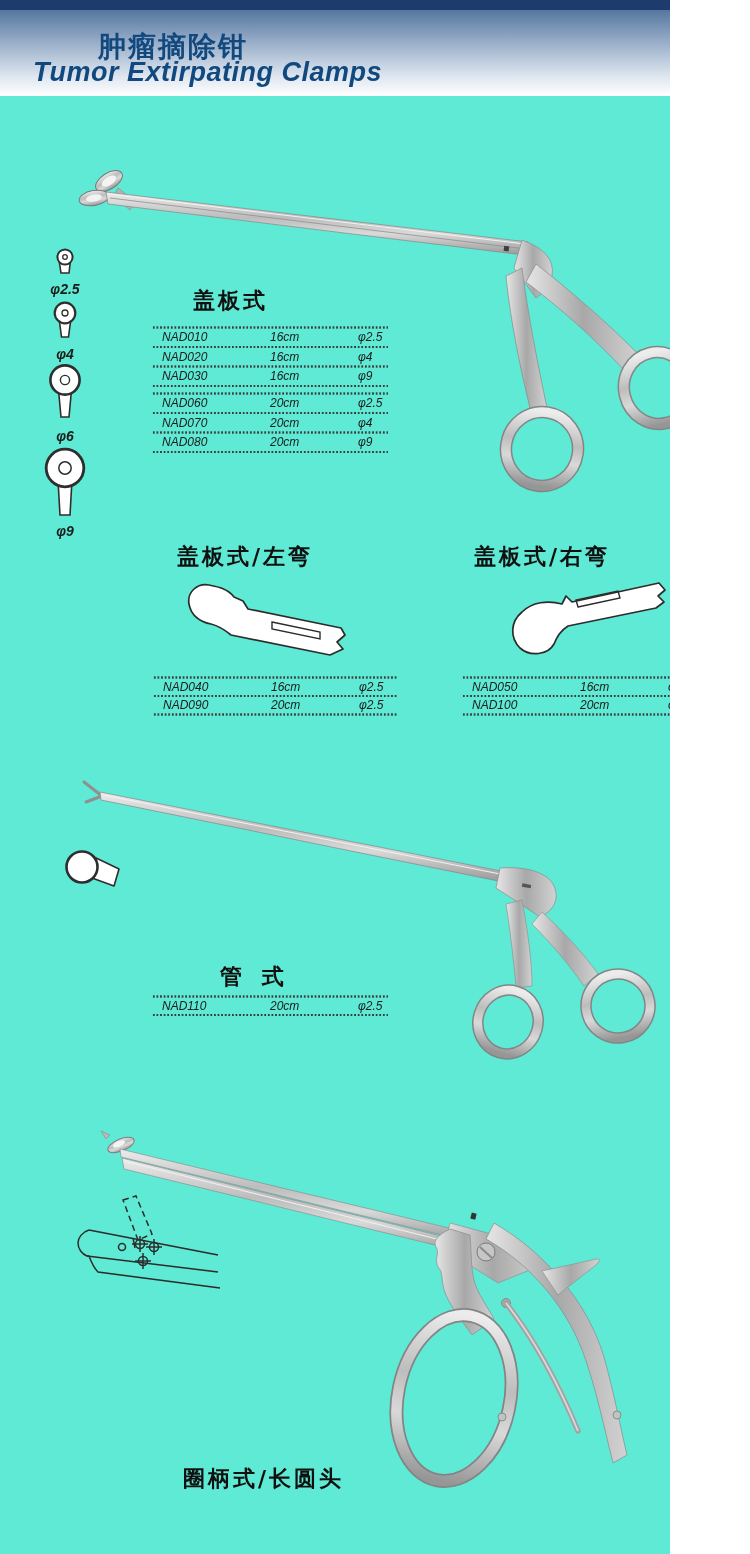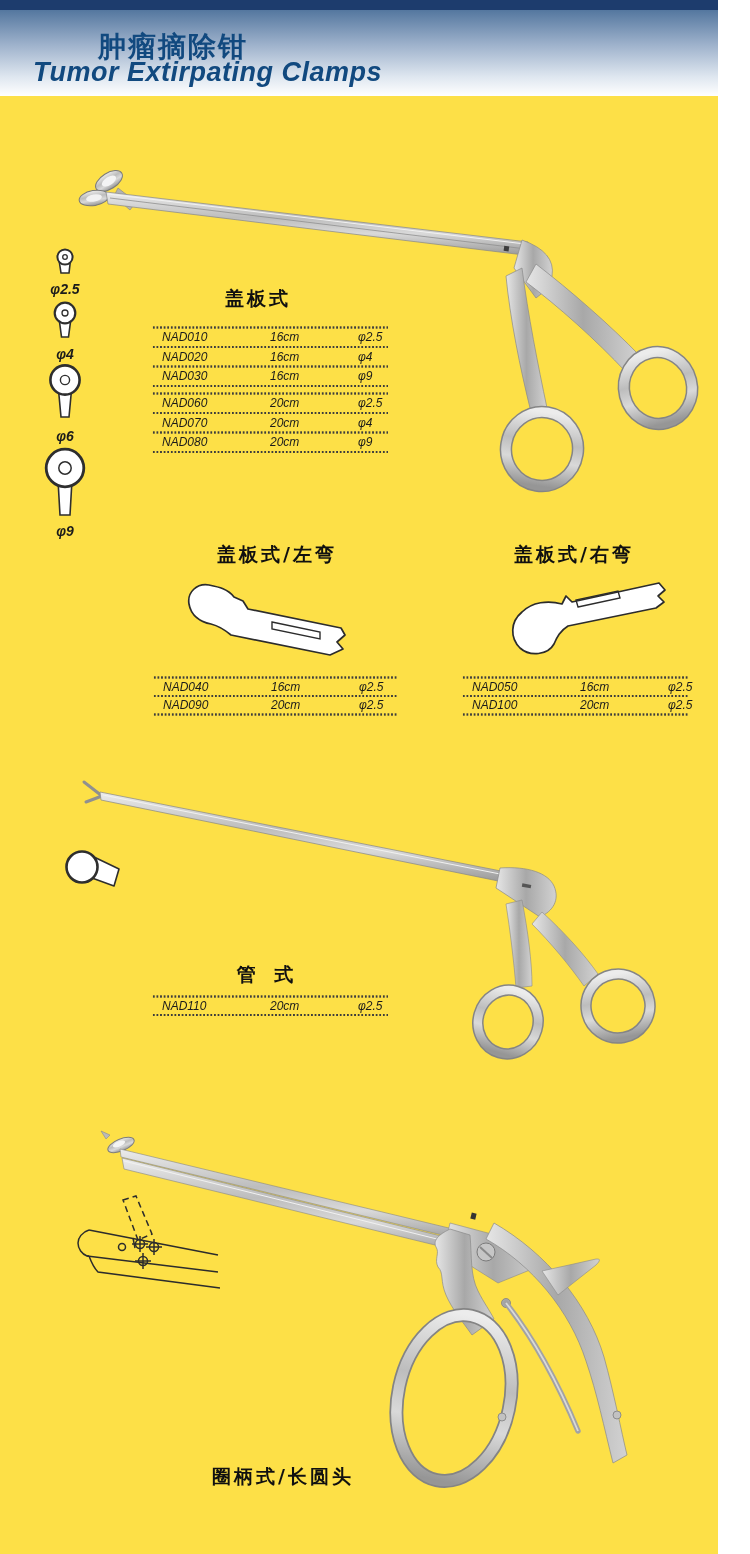--- a/index.html
+++ b/index.html
@@ -1,28 +1,28 @@
 <!DOCTYPE html>
 <html><head>
 <meta charset="utf-8">
 <style>
   html,body{margin:0;padding:0;background:#fff;}
-  .page{position:relative;width:670px;height:1554px;background:#fde047;overflow:hidden;
-        font-family:"Liberation Sans",sans-serif;padding-left:48px;}
+  .page{position:relative;width:670px;height:1554px;background:#5eead4;overflow:hidden;
+        font-family:"Liberation Sans",sans-serif;}
   .abs{position:absolute;}
   .topbar{position:absolute;left:0;top:0;width:750px;height:10px;background:#1d3c6d;}
   .hgrad{position:absolute;left:0;top:10px;width:750px;height:86px;
          background:linear-gradient(180deg,#54779f 0%,#9db1cb 40%,#dfe7f0 78%,#ffffff 100%);}
   .title-zh{position:absolute;left:58px;top:28px;width:230px;text-align:center;
             font-size:28px;font-weight:bold;color:#11497f;letter-spacing:2px;}
   .title-en{position:absolute;left:33px;top:57px;font-size:27px;font-style:italic;
             font-weight:600;color:#11497f;letter-spacing:0.5px;}
   .usage{position:absolute;left:30px;top:119px;font-size:15px;color:#000;font-weight:600;}
-  .ctitle{position:absolute;font-weight:bold;font-size:19px;color:#101010;
-          text-align:center;letter-spacing:3px;font-family:"DejaVu Serif",serif;}
+  .ctitle{position:absolute;font-weight:bold;font-size:22px;color:#101010;
+          letter-spacing:3px;font-family:"DejaVu Serif",serif;}
   .ptable{position:absolute;font-style:italic;font-weight:normal;font-size:12px;color:#1b1b1b;}
   .prow{display:grid;grid-template-columns:118px 88px auto;align-items:center;height:17px;}
   .prow.h16{height:16px;}
   .prow .m{padding-left:10px;}
   .dot{height:2.5px;background-image:radial-gradient(circle,#3c3c3c 0.9px,transparent 1.05px);
        background-size:3.6px 2.5px;background-repeat:repeat-x;background-position:0 50%;}
   .glabel{position:absolute;width:56px;text-align:center;font-style:italic;
           font-weight:bold;font-size:14px;color:#1b1b1b;}
 </style>
 </head>
@@ -211,21 +211,21 @@
       <ellipse cx="548" cy="236" rx="32" ry="32" fill="none" stroke="#858585" stroke-width="11.5"></ellipse>
       <ellipse cx="548" cy="236" rx="32" ry="32" fill="none" stroke="url(#sA2)" stroke-width="8.5"></ellipse>
     </g>
   </svg>
 
   <svg class="abs" style="left:58px;top:843px" width="75" height="55" viewBox="0 0 75 55">
     <path d="M36,14 L61,26 L56,43 L34,35 Z" fill="#ffffff" stroke="#2e2e2e" stroke-width="1.6" stroke-linejoin="round"></path>
     <circle cx="24" cy="24" r="15.5" fill="#ffffff" stroke="#2e2e2e" stroke-width="2.6"></circle>
   </svg>
 
-  <div class="ctitle" style="left:203px;top:962px;width:130px;letter-spacing:6px">管 式</div>
+  <div class="ctitle" style="left:220px;top:962px;width:130px;letter-spacing:6px">管 式</div>
   <div class="ptable" style="left:152px;top:995px;width:236px">
     <div class="dot"></div>
     <div class="prow h16">
       <span class="m">NAD110</span>
       <span class="l">20cm</span>
       <span class="d">φ2.5</span>
     </div>
     <div class="dot"></div>
   </div>
 

